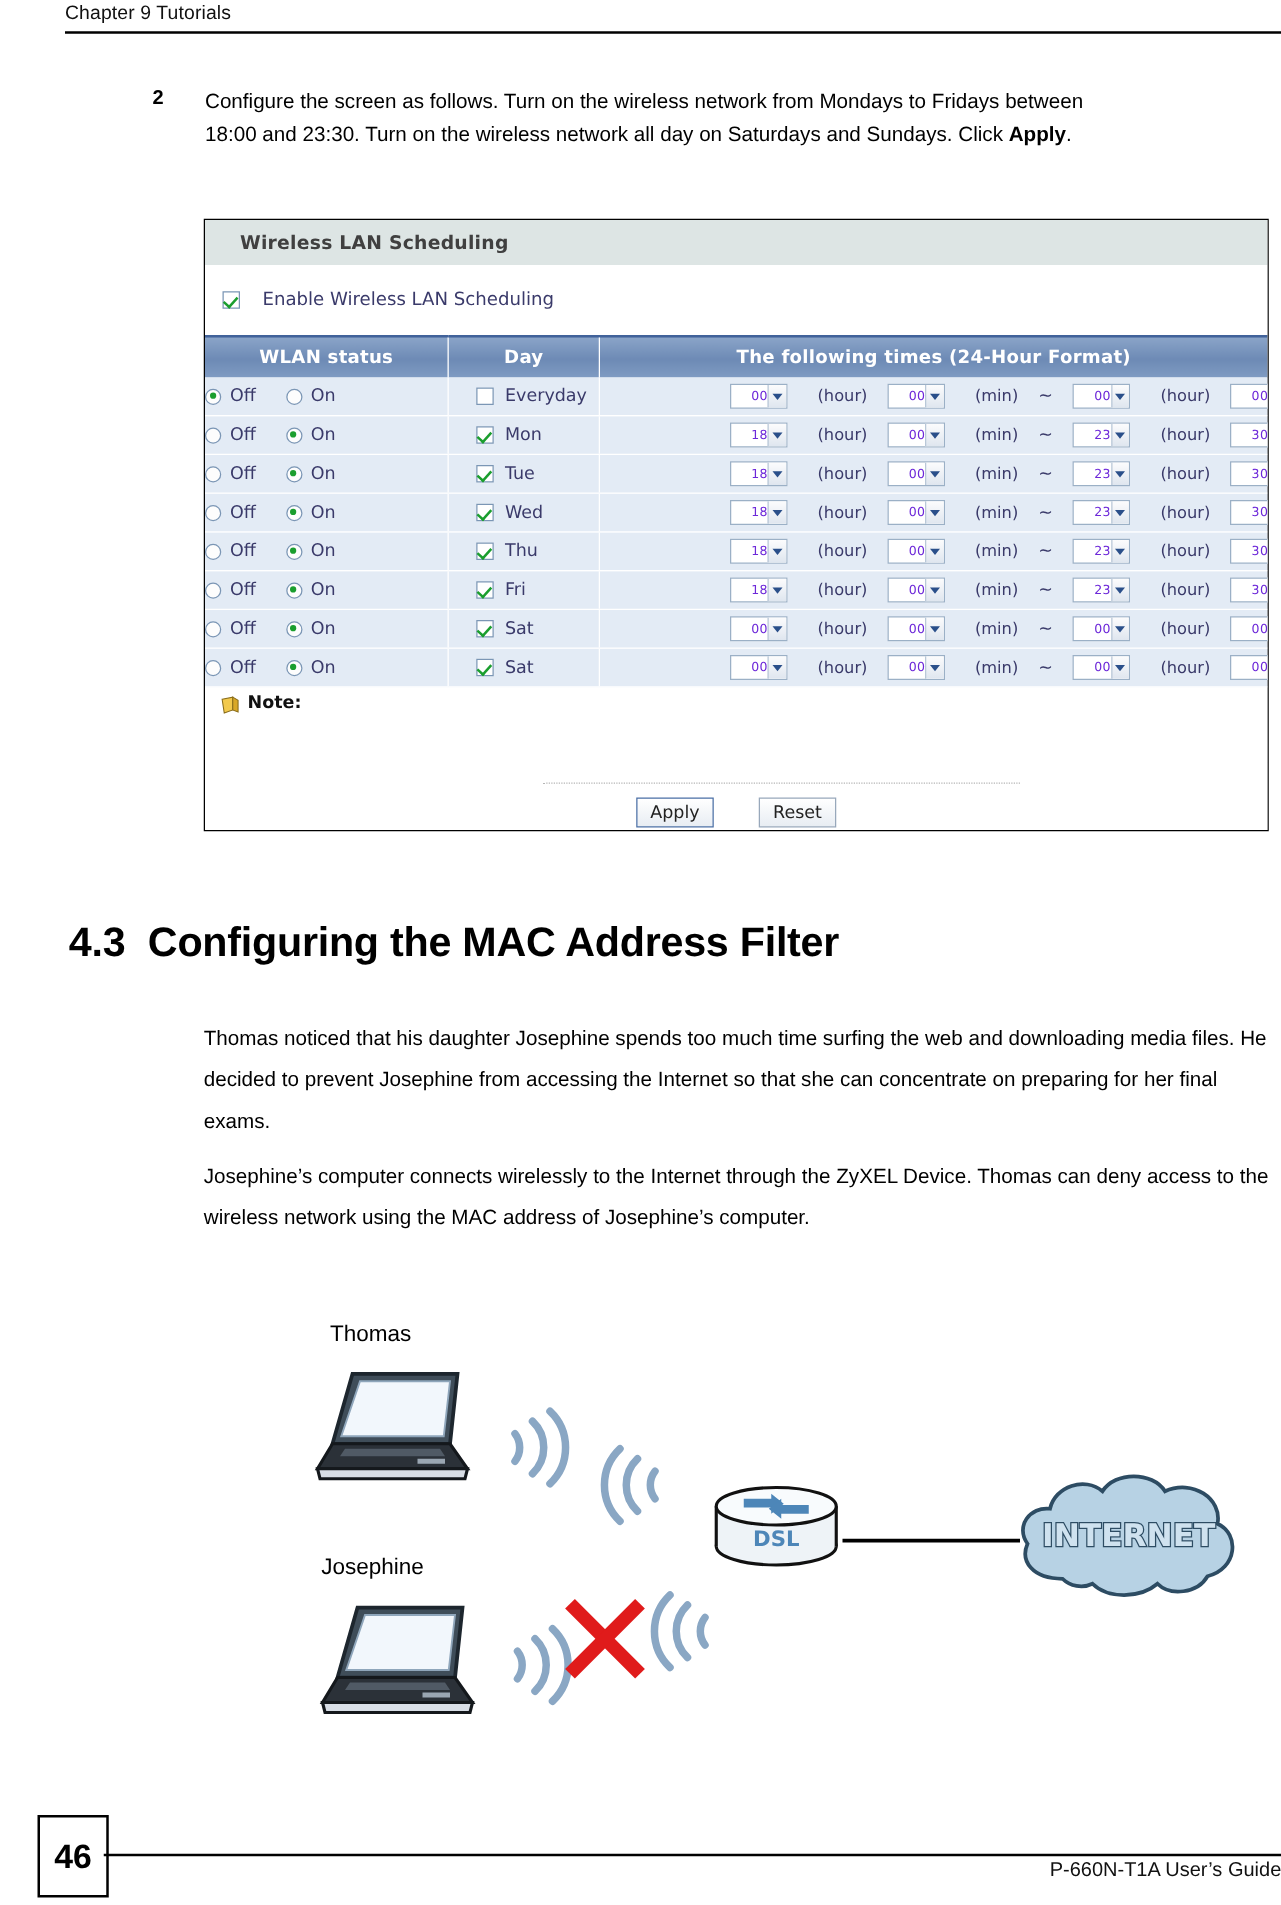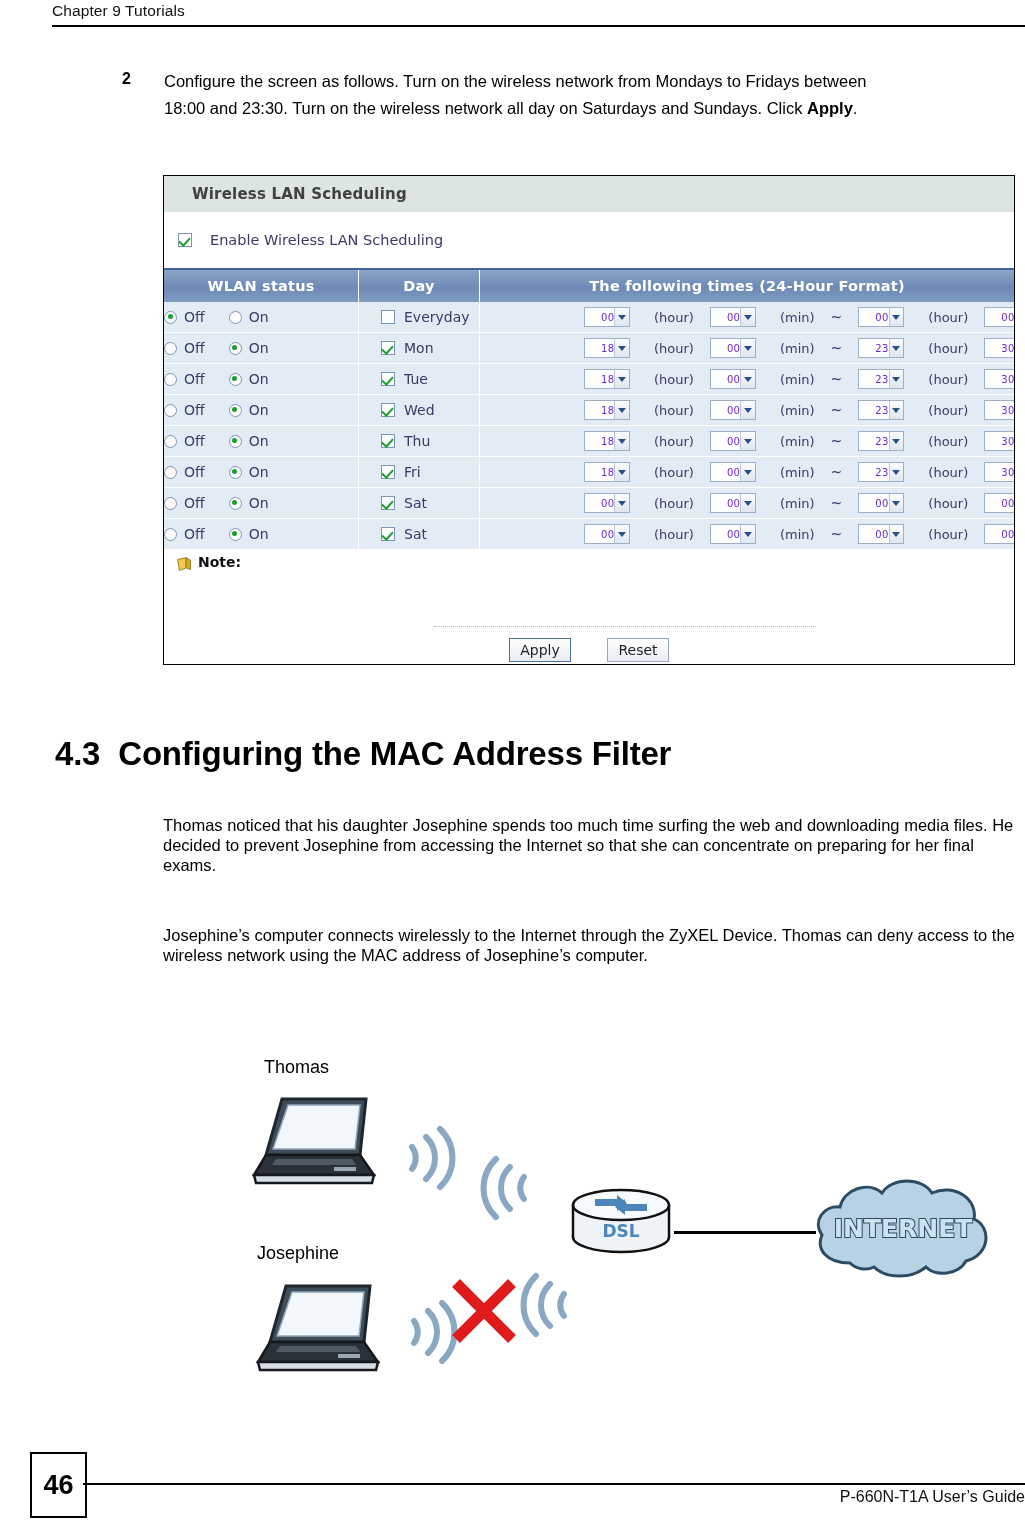--- a/index.html
+++ b/index.html
@@ -328,21 +328,21 @@
     letter-spacing: -0.2px;
     white-space: nowrap;
   }
   #section-head .num { margin-right: 18px; }
 
   #para1, #para2 {
     position: absolute;
     left: 163px;
     width: 855px;
     font-size: 16.5px;
-    line-height: 20px;
+    line-height: 33px;
     color: #000;
   }
   #para1 { top: 815px; }
   #para2 { top: 925px; }
 
   
   #diagram {
     position: absolute;
     left: 230px;
     top: 1035px;

